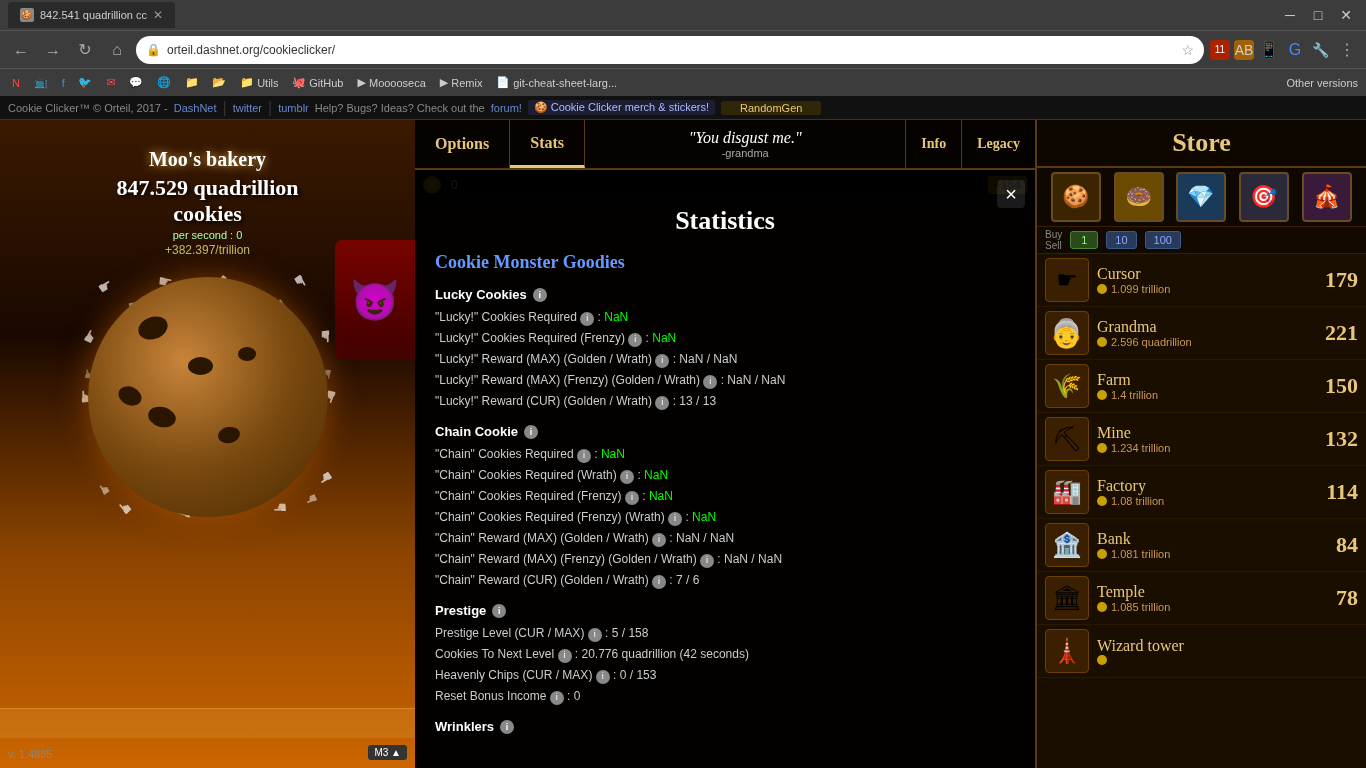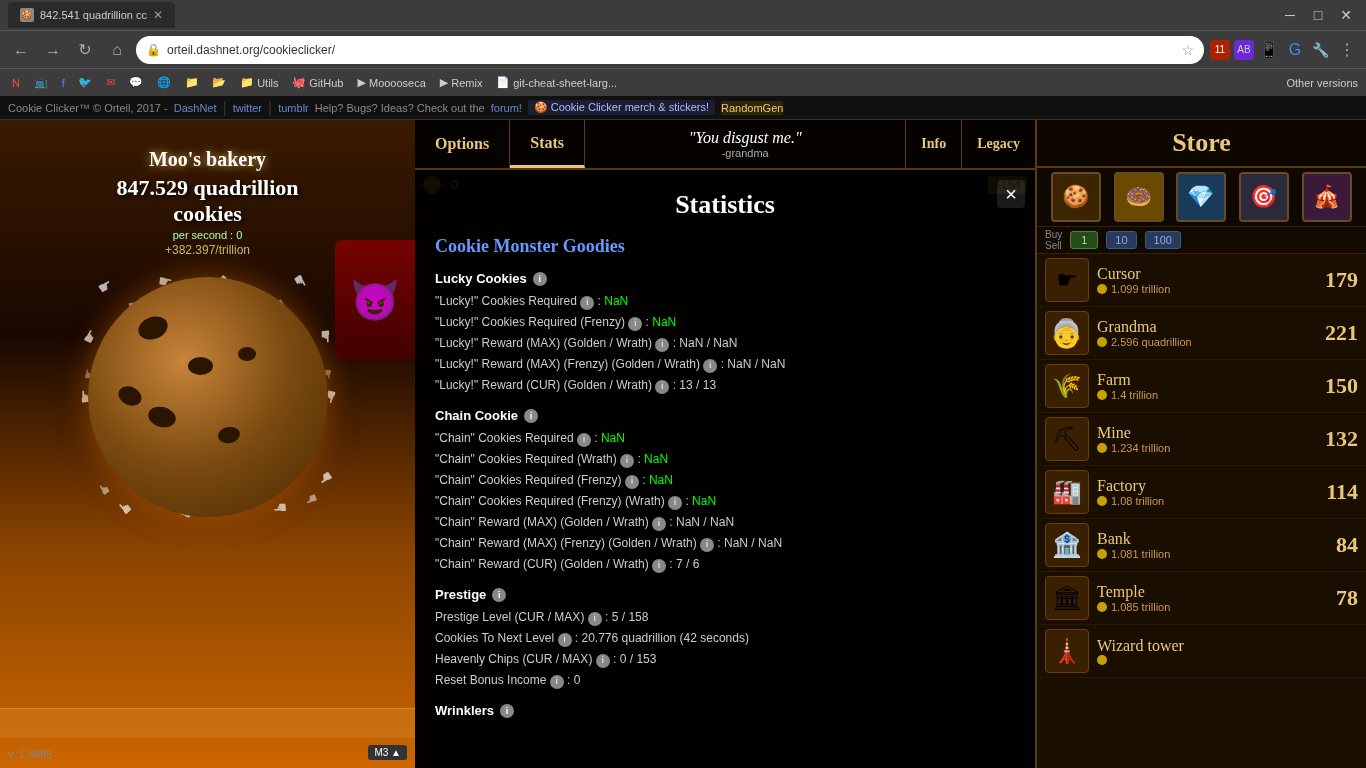--- a/index.html
+++ b/index.html
@@ -287,20 +287,21 @@
       display: flex; align-items: center; justify-content: center;
       border-radius: 4px;
     }
     .stats-title {
       color: #fff;
       font-size: 26px;
       font-weight: bold;
       text-align: center;
       margin-bottom: 16px;
       font-family: Georgia, serif;
+      margin-top: 16px;
     }
     .stats-section-title {
       color: #6699ff;
       font-size: 18px;
       font-weight: bold;
       margin-bottom: 10px;
       font-family: Georgia, serif;
     }
     .stats-category {
       color: #fff;
@@ -479,21 +480,21 @@
     <div class="chrome-nav-btn">→</div>
     <div class="chrome-nav-btn">↻</div>
     <div class="chrome-nav-btn">⌂</div>
     <div class="chrome-address-bar">
       <span>🔒</span>
       <span>orteil.dashnet.org/cookieclicker/</span>
       <span style="margin-left: auto; color: #888; font-size: 14px;">☆</span>
     </div>
     <div class="chrome-toolbar-right">
       <div class="chrome-toolbar-icon" style="background:#aa2200; border-radius:4px; width:20px; height:20px; color:#fff; font-size:10px;">11</div>
-      <div class="chrome-toolbar-icon" style="background:#6d28d9; border-radius:4px; width:20px; height:20px; font-size:10px; color:#ccc;">AB</div>
+      <div class="chrome-toolbar-icon" style="background:#a16207; border-radius:4px; width:20px; height:20px; font-size:14px; color:#ccc;">AB</div>
       <div class="chrome-toolbar-icon" style="font-size:16px;">📱</div>
       <div class="chrome-toolbar-icon" style="font-size:16px; color:#4488ff;">G</div>
       <div class="chrome-toolbar-icon" style="font-size:14px;">🔧</div>
       <div class="chrome-toolbar-icon" style="font-size:16px;">⋮</div>
     </div>
   </div>
 
   <div class="chrome-bookmarks">
     <div class="bookmark-item">
         <span class="bk-red">N</span>
@@ -533,21 +534,21 @@
   <div style="background:#111; height:24px; display:flex; align-items:center; padding:0 8px; gap:6px; border-bottom: 1px solid #333;">
     <span style="color:#888; font-size:11px;">Cookie Clicker™ © Orteil, 2017 -</span>
     <a style="color:#6688cc; font-size:11px; text-decoration:none;">DashNet</a>
     <span style="color:#333;">|</span>
     <a style="color:#6688cc; font-size:11px; text-decoration:none;">twitter</a>
     <span style="color:#333;">|</span>
     <a style="color:#6688cc; font-size:11px; text-decoration:none;">tumblr</a>
     <span style="color:#888; font-size:11px;">Help? Bugs? Ideas? Check out the</span>
     <a style="color:#6688cc; font-size:11px; text-decoration:none;">forum!</a>
     <a style="color:#aabbff; font-size:11px; text-decoration:none; background:rgba(50,50,100,0.4); padding:1px 6px; border-radius:3px;">🍪 Cookie Clicker merch &amp; stickers!</a>
-    <a style="color:#e8c878; font-size:11px; text-decoration:none; background:rgba(80,60,0,0.5); padding:1px 0; border-radius:3px;">RandomGen</a>
+    <a style="color:#e8c878; font-size:11px; text-decoration:none; background:rgba(80,60,0,0.5); padding:1px 19px; border-radius:3px;">RandomGen</a>
   </div>
 
   <div class="game-area">
 
     <div class="left-panel">
       <div class="bakery-title">Moo's bakery</div>
       <div class="cookie-count">
         <span>847.529 quadrillion</span><br>
         <span>cookies</span>
       </div>

